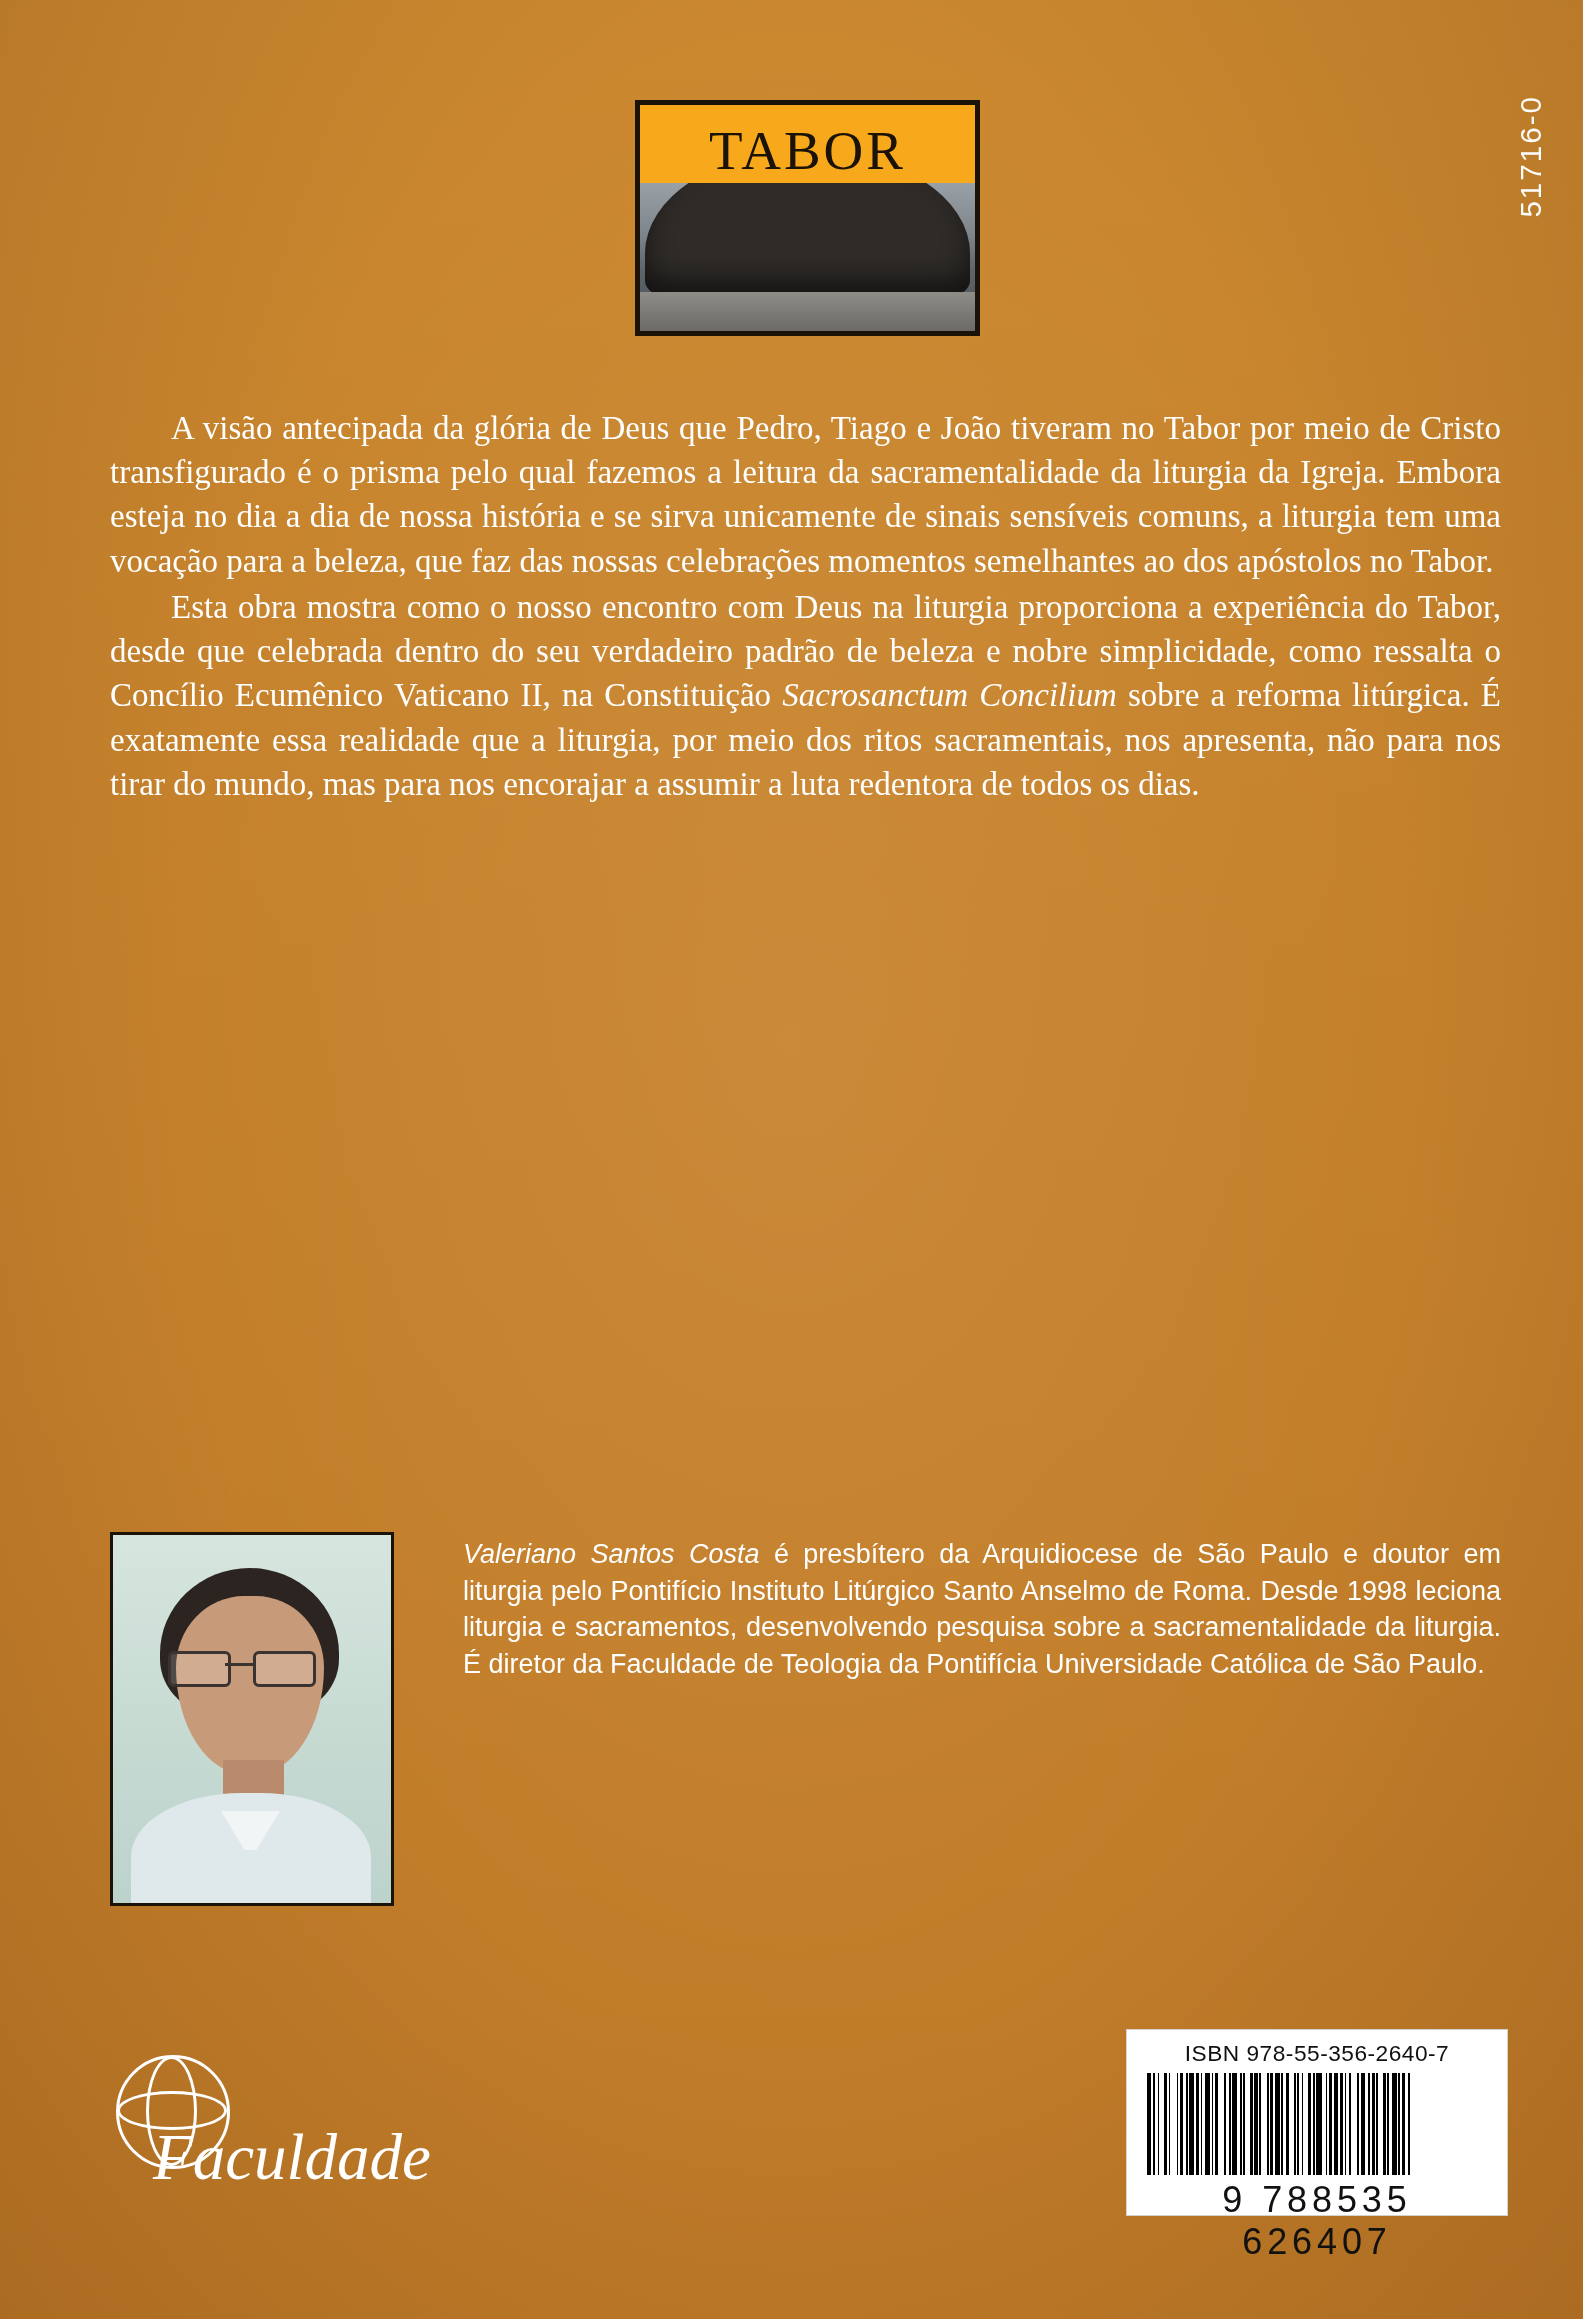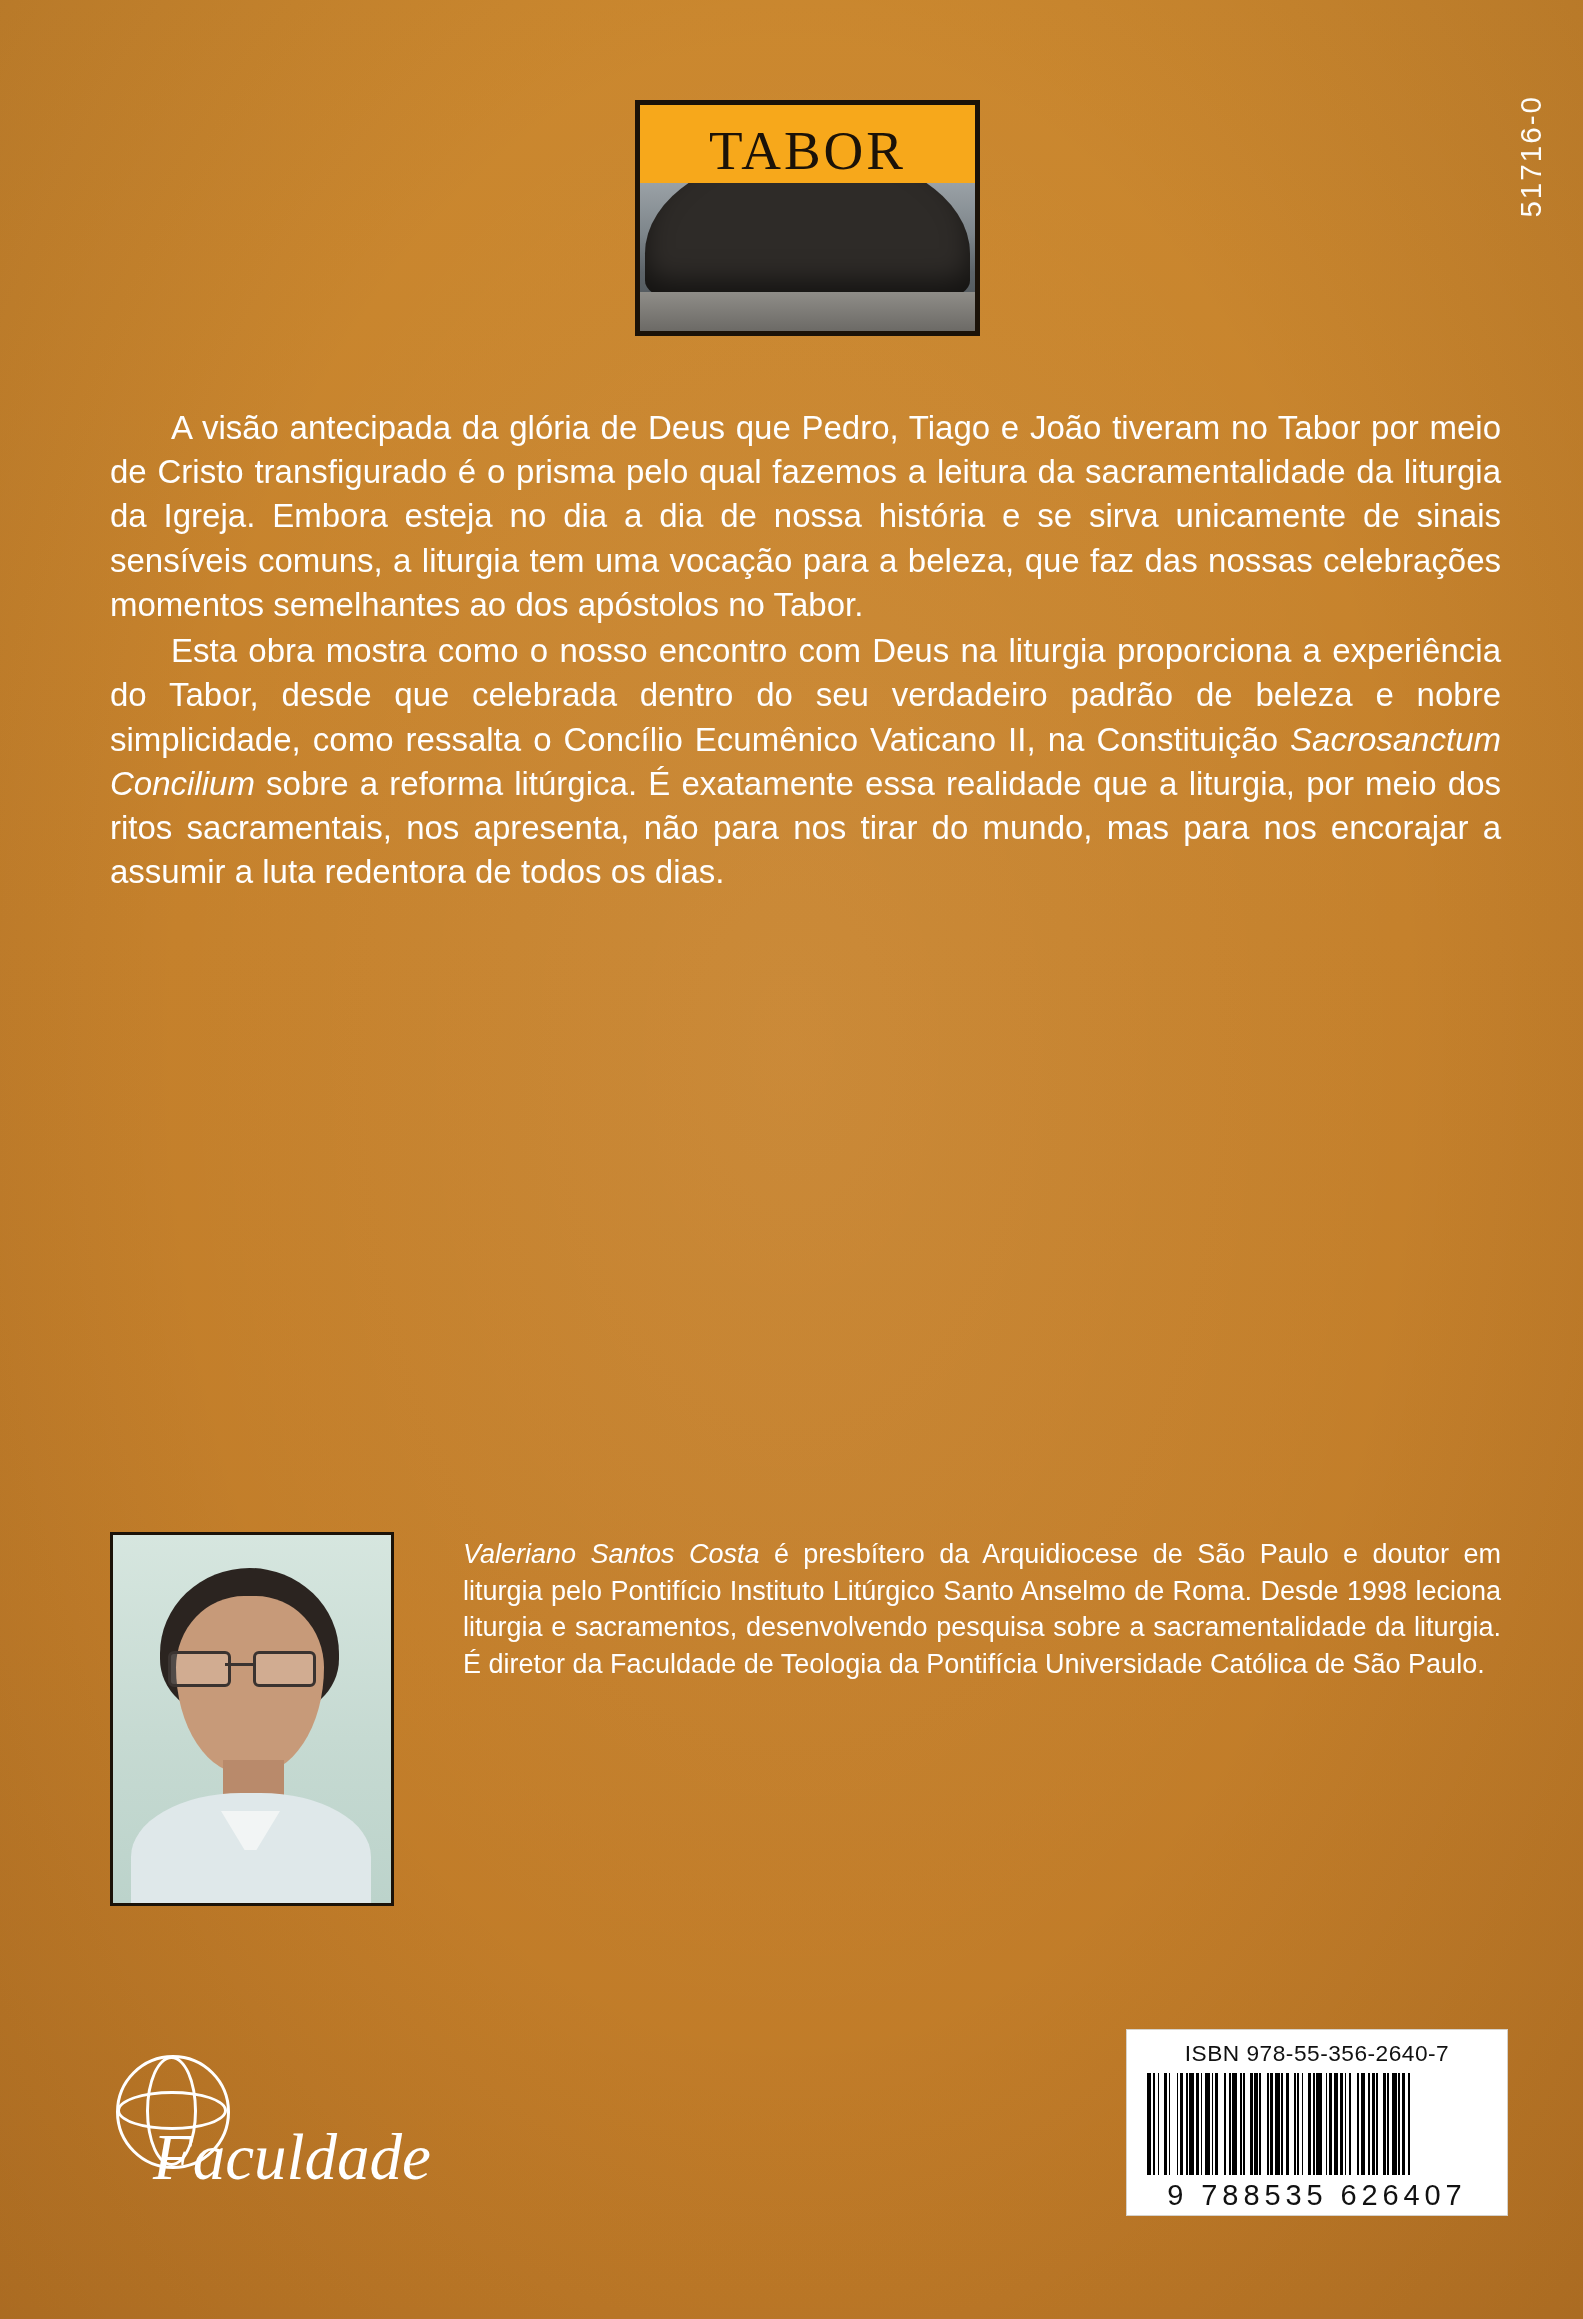--- a/index.html
+++ b/index.html
@@ -95,21 +95,21 @@
   
   .blurb {
     position: absolute;
     left: 110px;
     top: 406px;
     width: 1391px;
     font-size: 33px;
     line-height: 1.34;
     text-align: justify;
     color: #ffffff;
-    font-family: Liberation Sans, sans-serif;
+    font-family: Liberation Serif, serif;
   }
   .blurb p {
     margin: 0 0 2px 0;
     text-indent: 61px;
   }
   .blurb em {
     font-style: italic;
   }
 
   
@@ -283,21 +283,21 @@
     gap: 0px;
     padding: 0 5.9px;
   }
   .bars i {
     display: block;
     background: #000000;
     height: 100%;
   }
   .barcode-digits {
     color: #111111;
-    font-size: 29px;
+    font-size: 36px;
     font-family: "Liberation Sans", sans-serif;
     letter-spacing: 4.9px;
     text-align: center;
     margin-top: 3.9px;
   }
 </style>
 </head>
 <body>
 
 <div class="page-bg"></div>

